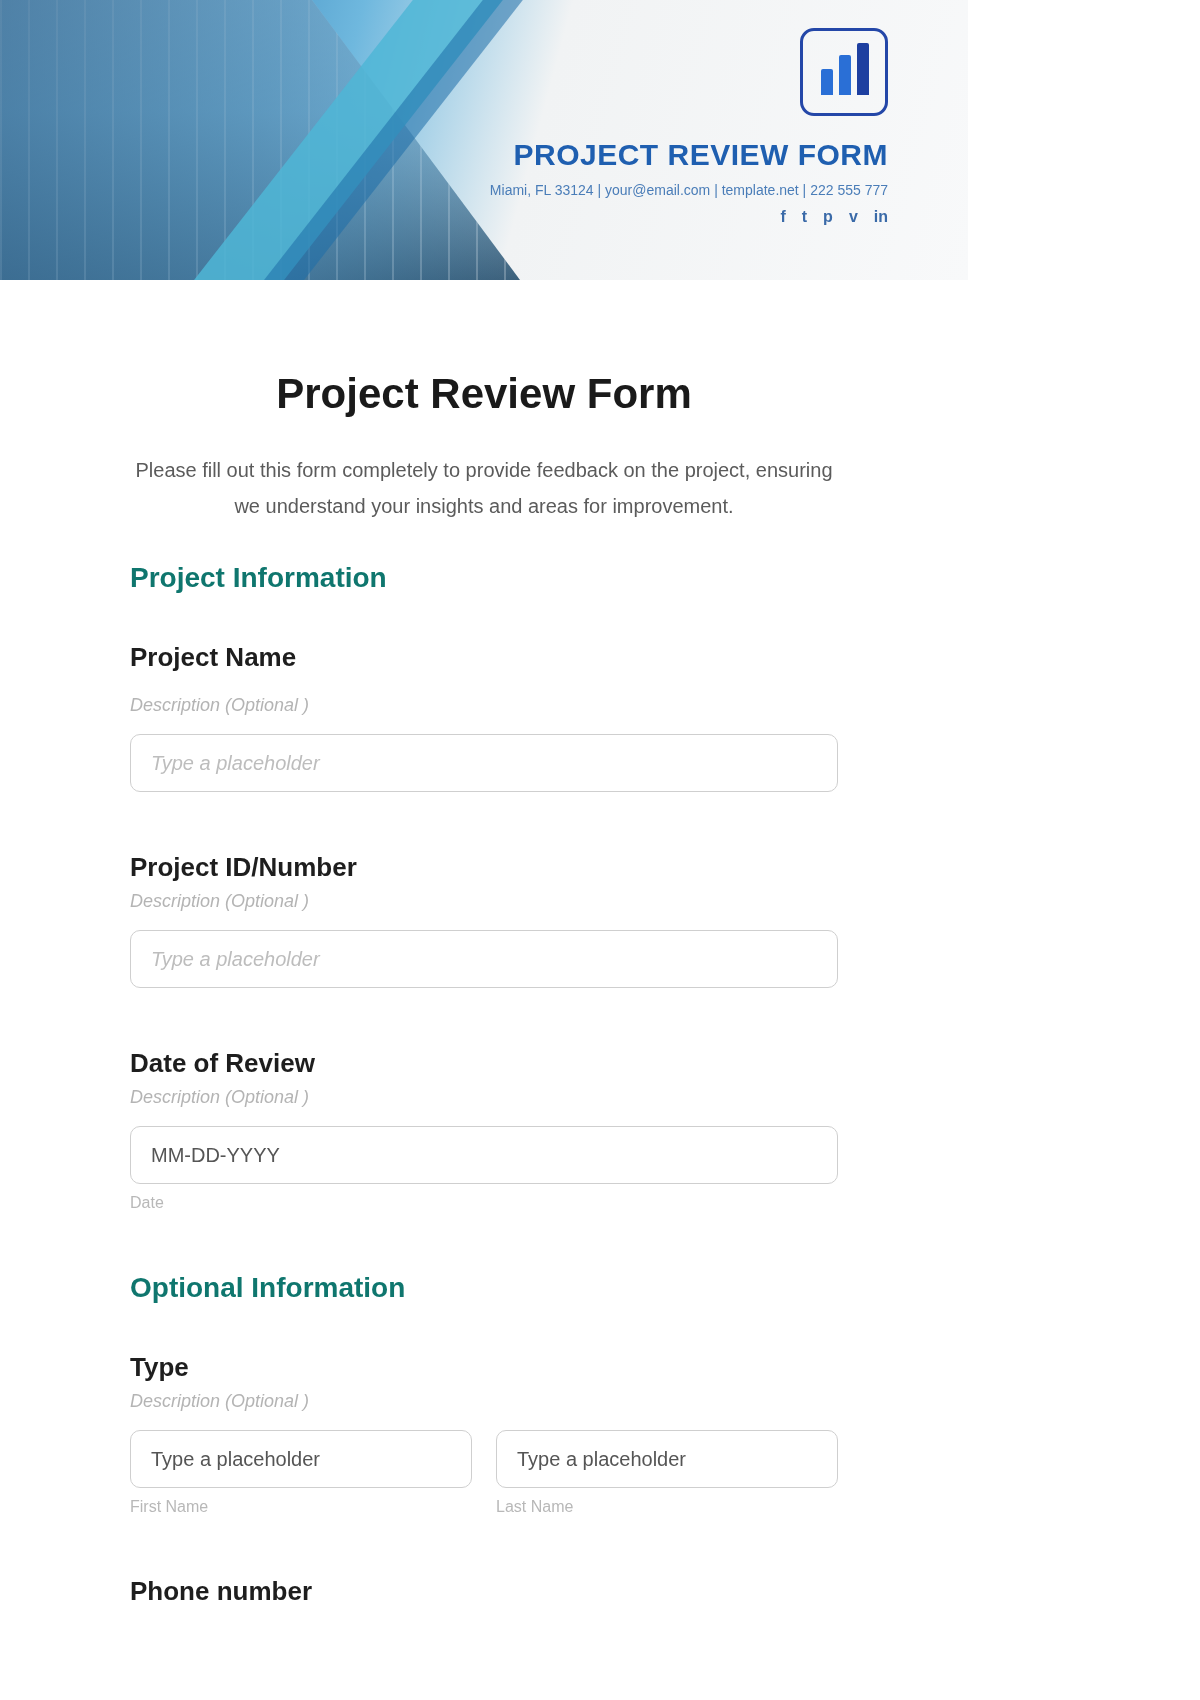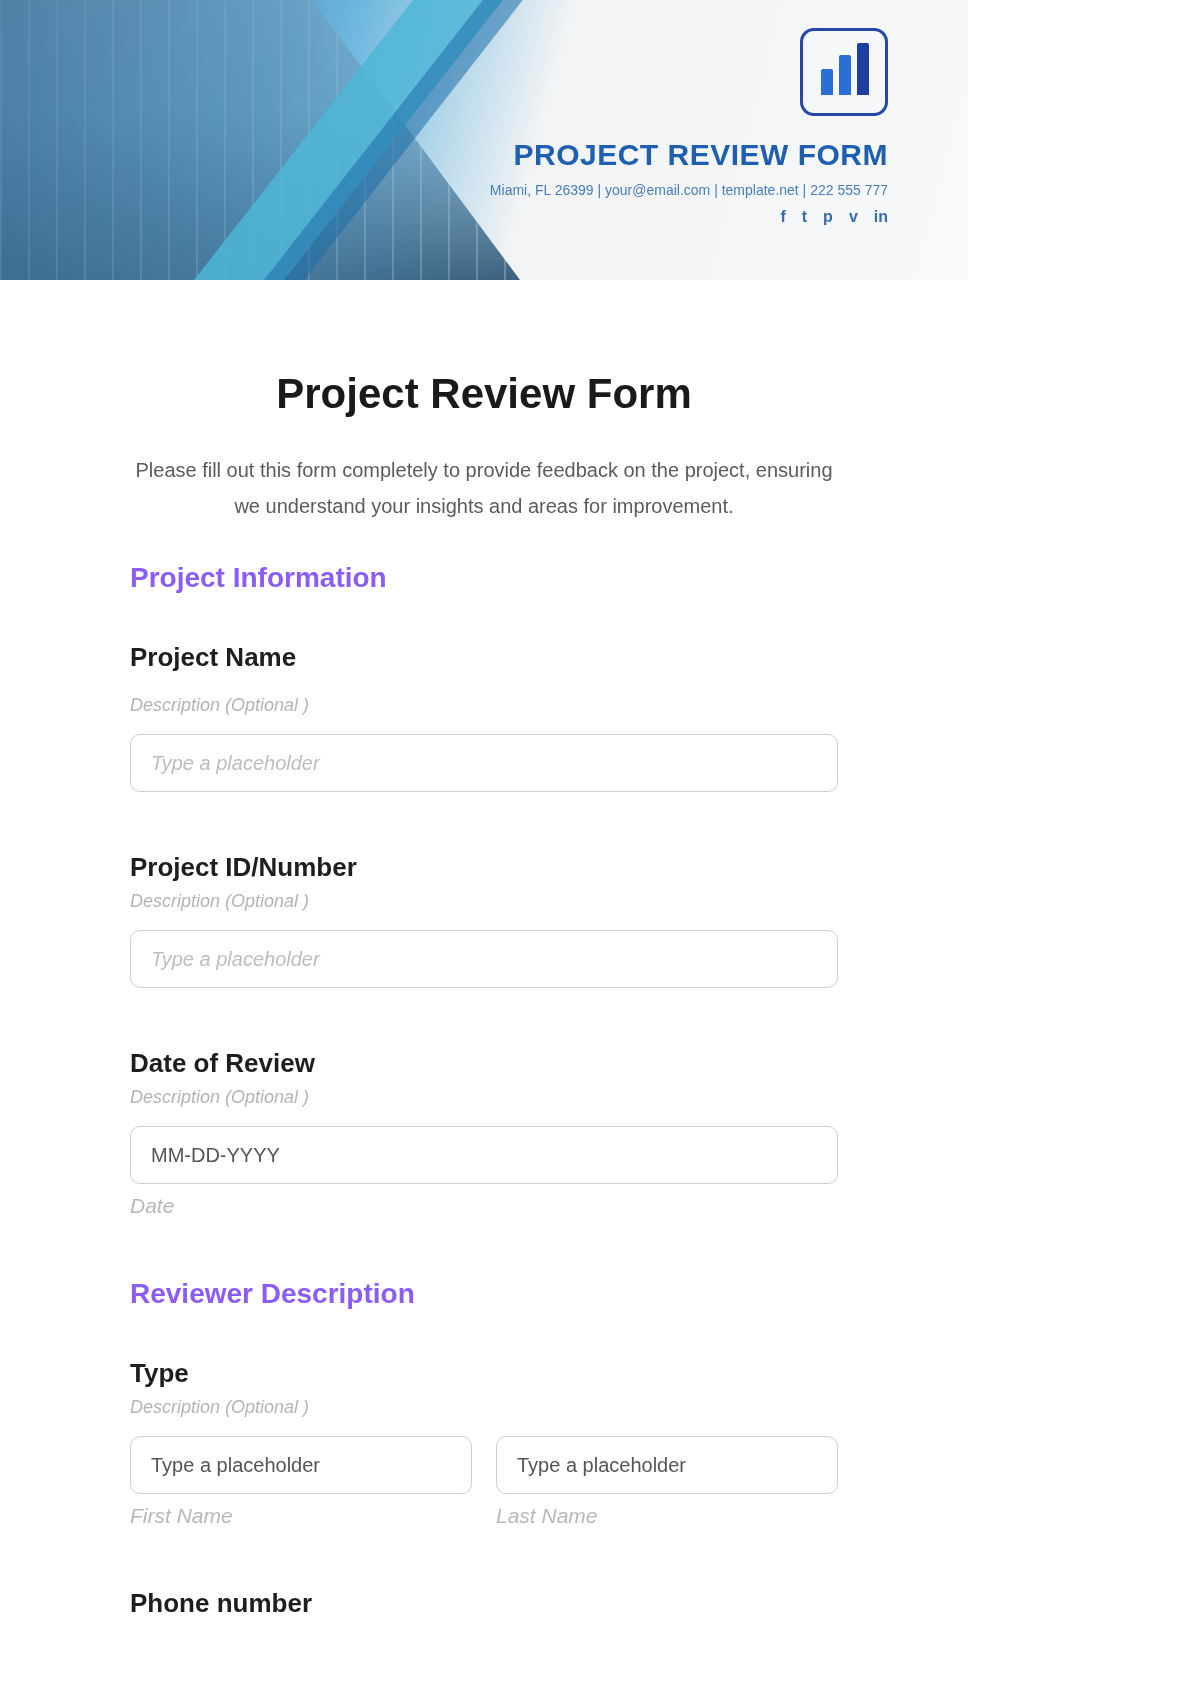--- a/index.html
+++ b/index.html
@@ -112,21 +112,21 @@
     font-size: 20px;
     line-height: 1.8;
     margin-bottom: 38px;
     max-width: 820px;
     margin-left: auto;
     margin-right: auto;
   }
   .section-title {
     font-size: 28px;
     font-weight: 800;
-    color: #8b5cf6;
+    color: #0f766e;
     margin-bottom: 48px;
   }
   .field {
     margin-bottom: 60px;
   }
   .field-label {
     font-size: 26px;
     font-weight: 700;
     color: #1e1e1e;
     margin-bottom: 22px;
@@ -153,23 +153,22 @@
   .text-input::placeholder {
     color: #bdbdbd;
     font-style: italic;
   }
   .text-input.plainph::placeholder {
     font-style: normal;
     color: #555;
   }
   .below-caption {
     color: #b8b8b8;
-    font-size: 21px;
+    font-size: 16px;
     margin-top: 10px;
-    font-style: italic;
   }
   .two-col {
     display: flex;
     gap: 24px;
   }
   .two-col > div { flex: 1; }
 </style>
 </head>
 <body>
 
@@ -181,21 +180,21 @@
     <div class="diag2"></div>
     <div class="banner-right">
       <div class="logo-box">
         <div class="logo-bars">
           <span></span>
             <span></span>
             <span></span>
         </div>
       </div>
       <div class="brand-title">PROJECT REVIEW FORM</div>
-      <div class="brand-contact">Miami, FL 26399 | your@email.com | template.net | 222 555 777</div>
+      <div class="brand-contact">Miami, FL 33124 | your@email.com | template.net | 222 555 777</div>
       <div class="social-row">
         <span>f</span>
         <span>t</span>
         <span>p</span>
         <span>v</span>
         <span>in</span>
       </div>
     </div>
   </div>
 
@@ -217,21 +216,21 @@
       <input class="text-input" type="text" placeholder="Type a placeholder" style="">
     </div>
 
     <div class="field">
       <div class="field-label tight">Date of Review</div>
       <div class="field-desc">Description (Optional )</div>
       <input class="text-input plainph" type="text" placeholder="MM-DD-YYYY" style="">
       <div class="below-caption">Date</div>
     </div>
 
-    <h2 class="section-title">Reviewer Description</h2>
+    <h2 class="section-title">Optional Information</h2>
 
     <div class="field">
       <div class="field-label tight">Type</div>
       <div class="field-desc">Description (Optional )</div>
       <div class="two-col">
         <div>
           <input class="text-input plainph" type="text" placeholder="Type a placeholder" style="">
           <div class="below-caption">First Name</div>
         </div>
         <div>

